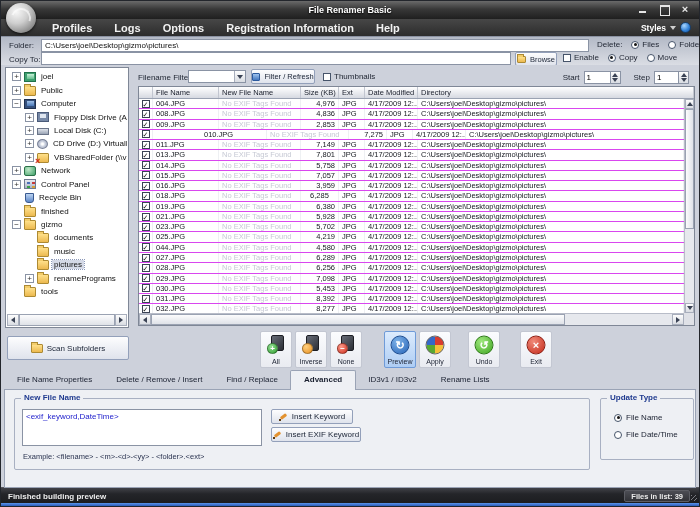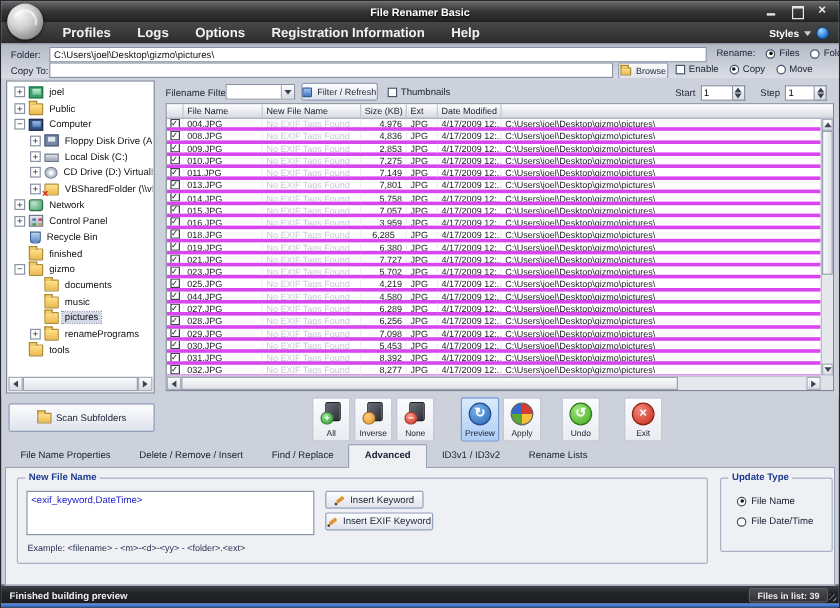--- a/index.html
+++ b/index.html
@@ -91,21 +91,21 @@
 .ssinput{width:27px;height:13px;background:#fff;border:1px solid #8a93a4;font-size:8px;padding:0 2px;font-family:"Liberation Sans",sans-serif}
 .spin{width:10px;height:13px;border:1px solid #8a93a4;border-left:none;background:linear-gradient(#fdfdfd,#d9dce2);display:flex;flex-direction:column;align-items:center;justify-content:space-evenly}
 .spin i{display:block}
 
 
 .table{position:absolute;left:137px;top:21px;right:4px;height:240px;background:#fff;border:1px solid #7f8796}
 .thead{display:flex;height:12px;background:linear-gradient(#ffffff,#d6d9e1);border-bottom:1px solid #9aa2b2;font-size:7.5px;color:#1a1f2c;line-height:11px}
 .th{padding:0 3px;border-right:1px solid #c2c6d0;white-space:nowrap;overflow:hidden;flex:none}
 .th.num{text-align:right}
 .tbody{position:absolute;top:12px;left:0;right:10px;bottom:12px;overflow:hidden}
-.trow{display:flex;height:10.28px;font-size:7.5px;line-height:10.28px;border-bottom:3px solid #d946ef;white-space:nowrap;color:#15181f}
+.trow{display:flex;height:10.28px;font-size:7.5px;line-height:10.28px;border-bottom:1px solid #d946ef;white-space:nowrap;color:#15181f}
 .td{padding:0 3px;overflow:hidden;border-right:1px solid #eef0f3;flex:none}
 .td.num{text-align:right}
 .td.dim{color:#c6c9d4}
 .tdc{display:flex;align-items:center;justify-content:center;padding:0}
 .tcb{width:8px;height:8px;border:1px solid #3a4254;background:#fff;font-size:7px;line-height:7px;text-align:center;color:#111}
 .vscroll{position:absolute;right:0;top:12px;bottom:12px;width:10px;background:#e6e8ed;border-left:1px solid #b8bcc8;display:flex;flex-direction:column}
 .vscroll .sbtn{width:100%;height:10px}
 .vthumb{margin:0;height:56%;background:linear-gradient(90deg,#fcfcfd,#dfe2e8);border:1px solid #9aa2b2}
 .hscroll{position:absolute;left:0;right:10px;bottom:0;height:12px;background:#e6e8ed;border-top:1px solid #b8bcc8;display:flex}
 .hthumb{flex:0 0 76%;background:linear-gradient(#fcfcfd,#dfe2e8);border:1px solid #9aa2b2}
@@ -187,21 +187,21 @@
       <span>Styles</span>
       <span class="caret"></span>
       <span class="globe"></span>
     </div>
   </div>
 
   <div class="pathbar">
     <div class="plabel abs" style="left:8px;top:4px">Folder:</div>
     <input class="tinput" style="left: 40px; top: 2px; width: 548px;" value="C:\Users\joel\Desktop\gizmo\pictures\">
     <div class="hgroup" style="left:596px;top:3px">
-      <span>Rename:</span>
+      <span>Delete:</span>
       <span class="opt">
           <span class="radio on"></span>
           <span>Files</span>
         </span>
       <span class="opt">
           <span class="radio"></span>
           <span>Folders</span>
         </span>
     </div>
     <div class="plabel abs" style="left:8px;top:18px">Copy To:</div>
@@ -358,20 +358,21 @@
     </div>
 
     <div class="table">
       <div class="thead">
           <div class="th" style="width: 14px;"></div>
           <div class="th" style="width: 66px;">File Name</div>
           <div class="th" style="width: 82px;">New File Name</div>
           <div class="th num" style="width: 38px;">Size (KB)</div>
           <div class="th" style="width: 26px;">Ext</div>
           <div class="th" style="width: 53px;">Date Modified</div>
+          <div class="th" style="flex: 1 1 0%;">Directory</div>
         </div>
       <div class="tbody">
           <div class="trow">
             <div class="td tdc" style="width: 14px;">
               <span class="tcb">✓</span>
             </div>
             <div class="td" style="width: 66px;">004.JPG</div>
             <div class="td dim" style="width: 82px;">No EXIF Tags Found</div>
             <div class="td num" style="width: 38px;">4,976</div>
             <div class="td" style="width: 26px;">JPG</div>
@@ -397,21 +398,21 @@
             <div class="td dim" style="width: 82px;">No EXIF Tags Found</div>
             <div class="td num" style="width: 38px;">2,853</div>
             <div class="td" style="width: 26px;">JPG</div>
             <div class="td" style="width: 53px;">4/17/2009 12:...</div>
             <div class="td" style="flex: 1 1 0%;">C:\Users\joel\Desktop\gizmo\pictures\</div>
           </div>
           <div class="trow">
             <div class="td tdc" style="width: 14px;">
               <span class="tcb">✓</span>
             </div>
-            <div class="td" style="width: 66px;">010.JPG</div>
+            <div class="td" style="width: 66px; margin-left: 48px;">010.JPG</div>
             <div class="td dim" style="width: 82px;">No EXIF Tags Found</div>
             <div class="td num" style="width: 38px;">7,275</div>
             <div class="td" style="width: 26px;">JPG</div>
             <div class="td" style="width: 53px;">4/17/2009 12:...</div>
             <div class="td" style="flex: 1 1 0%;">C:\Users\joel\Desktop\gizmo\pictures\</div>
           </div>
           <div class="trow">
             <div class="td tdc" style="width: 14px;">
               <span class="tcb">✓</span>
             </div>
@@ -487,21 +488,21 @@
             <div class="td" style="width: 26px;">JPG</div>
             <div class="td" style="width: 53px;">4/17/2009 12:...</div>
             <div class="td" style="flex: 1 1 0%;">C:\Users\joel\Desktop\gizmo\pictures\</div>
           </div>
           <div class="trow">
             <div class="td tdc" style="width: 14px;">
               <span class="tcb">✓</span>
             </div>
             <div class="td" style="width: 66px;">021.JPG</div>
             <div class="td dim" style="width: 82px;">No EXIF Tags Found</div>
-            <div class="td num" style="width: 38px;">7,727</div>
+            <div class="td num" style="width: 38px;">5,928</div>
             <div class="td" style="width: 26px;">JPG</div>
             <div class="td" style="width: 53px;">4/17/2009 12:...</div>
             <div class="td" style="flex: 1 1 0%;">C:\Users\joel\Desktop\gizmo\pictures\</div>
           </div>
           <div class="trow">
             <div class="td tdc" style="width: 14px;">
               <span class="tcb">✓</span>
             </div>
             <div class="td" style="width: 66px;">023.JPG</div>
             <div class="td dim" style="width: 82px;">No EXIF Tags Found</div>

